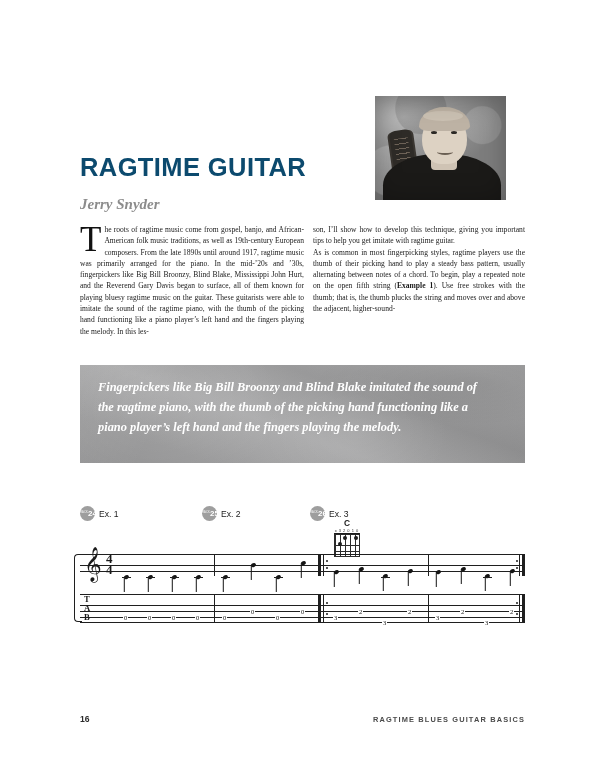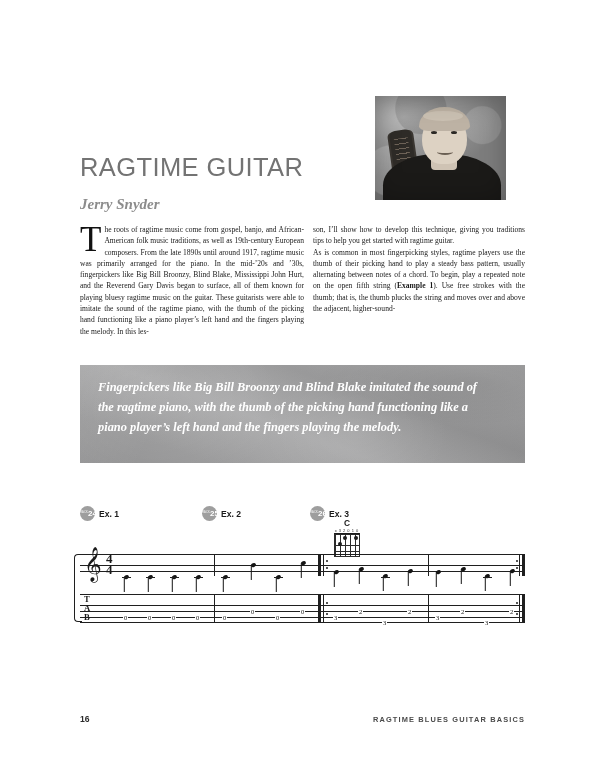--- a/index.html
+++ b/index.html
@@ -148,24 +148,24 @@
     inset: 0;
     box-shadow: inset 0 0 26px rgba(0,0,0,.28);
   }
 
   
   .headline {
     position: absolute;
     left: 80px;
     top: 153px;
     font-family: "Liberation Sans", sans-serif;
-    font-weight: normal;
+    font-weight: bold;
     font-size: 25.5px;
     letter-spacing: 0.4px;
-    color: #737373;
+    color: #0c4a6e;
   }
   .byline {
     position: absolute;
     left: 80px;
     top: 196px;
     font-family: "Liberation Serif", serif;
     font-style: italic;
     font-weight: bold;
     font-size: 15px;
     color: #8c8c8c;
@@ -267,21 +267,21 @@
     letter-spacing: .2px;
     margin-bottom: .5px;
   }
   .track-num {
     font-size: 8px;
     font-weight: bold;
   }
   .ex-name {
     font-family: "Liberation Sans", sans-serif;
     font-size: 8.6px;
-    font-weight: bold;
+    font-weight: normal;
     color: #1a1a1a;
   }
 
   
   .chord-block {
     position: absolute;
     left: 327px;
     top: 519px;
     width: 40px;
     text-align: center;
@@ -473,21 +473,21 @@
   </div>
 
   <div class="headline">RAGTIME GUITAR</div>
   <div class="byline">Jerry Snyder</div>
 
   <div class="col col-left">
     <p><span class="dropcap">T</span><span>he roots of ragtime music come from gospel, banjo, and African-American folk music traditions, as well as 19th-century European composers. From the late 1890s until around 1917, ragtime music was primarily arranged for the piano. In the mid-’20s and ’30s, fingerpickers like Big Bill Broonzy, Blind Blake, Mississippi John Hurt, and the Reverend Gary Davis began to surface, all of them known for playing bluesy ragtime music on the guitar. These guitarists were able to imitate the sound of the ragtime piano, with the thumb of the picking hand functioning like a piano player’s left hand and the fingers playing the melody. In this les-</span></p>
   </div>
 
   <div class="col col-right">
-    <p>son, I’ll show how to develop this technique, giving you traditions tips to help you get started with ragtime guitar.</p>
+    <p>son, I’ll show how to develop this technique, giving you important tips to help you get imitate with ragtime guitar.</p>
     <p><span>As is common in most fingerpicking styles, ragtime players use the thumb of their picking hand to play a steady bass pattern, usually alternating between notes of a chord. To begin, play a repeated note on the open fifth string (</span><span class="bold">Example 1</span><span>). Use free strokes with the thumb; that is, the thumb plucks the string and moves over and above the adjacent, higher-sound-</span></p>
   </div>
 
   <div class="quote-box">
     <div class="quote-text">Fingerpickers like Big Bill Broonzy and Blind Blake imitated the sound of the ragtime piano, with the thumb of the picking hand functioning like a piano player’s left hand and the fingers playing the melody.</div>
   </div>
 
   <div class="ex-label" style="left:80px; top:506px;">
     <div class="track-badge">
       <span class="track-word">TRACK</span>

